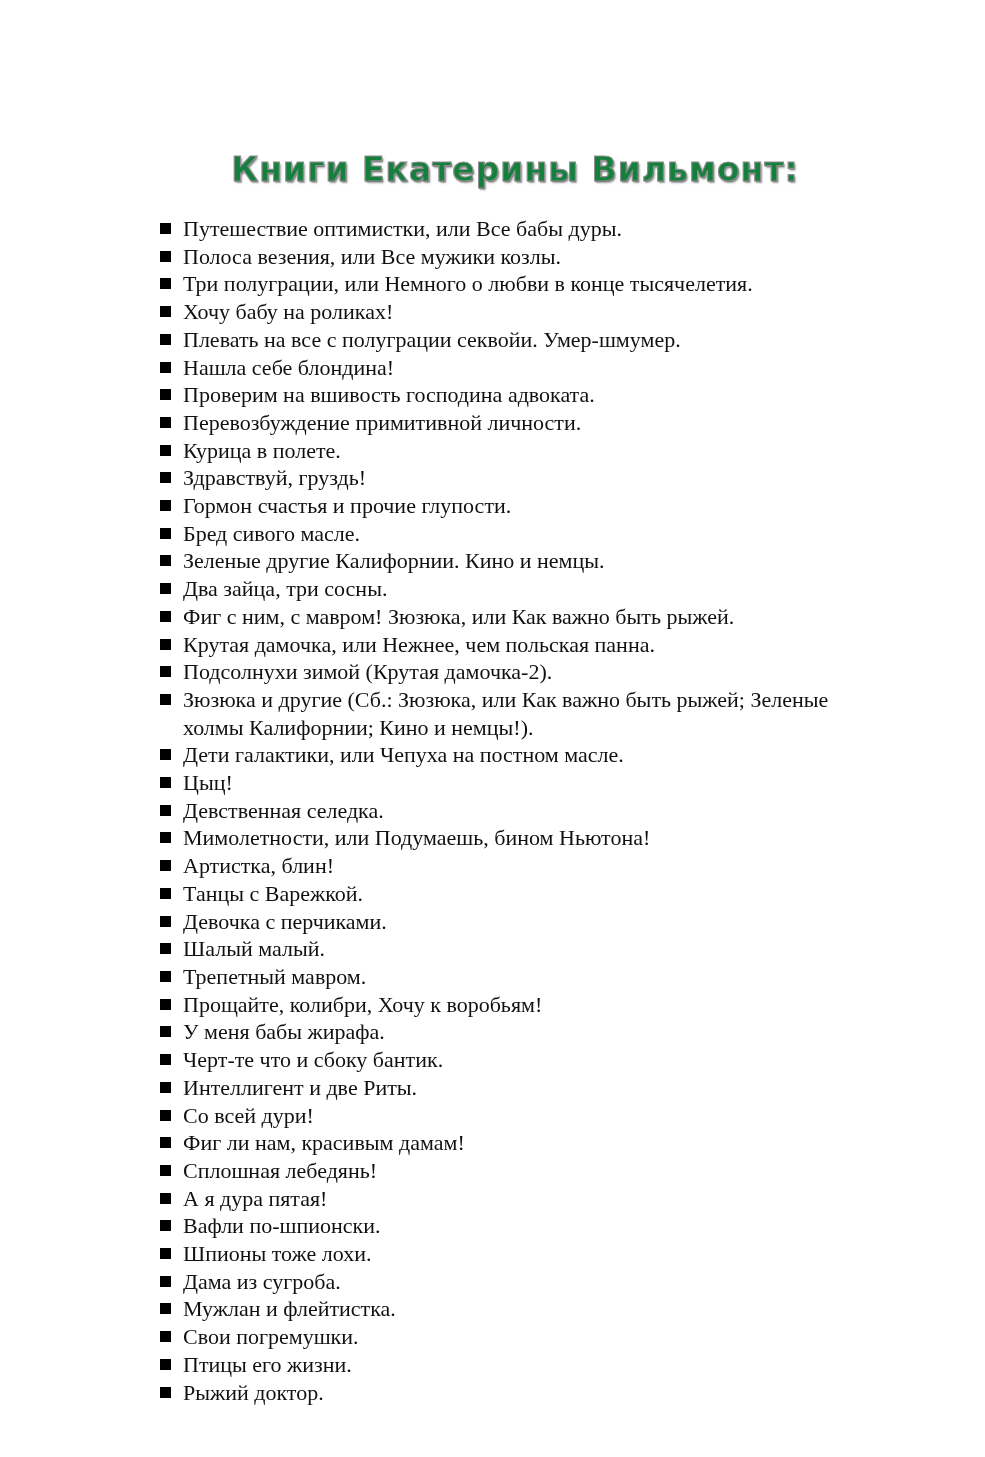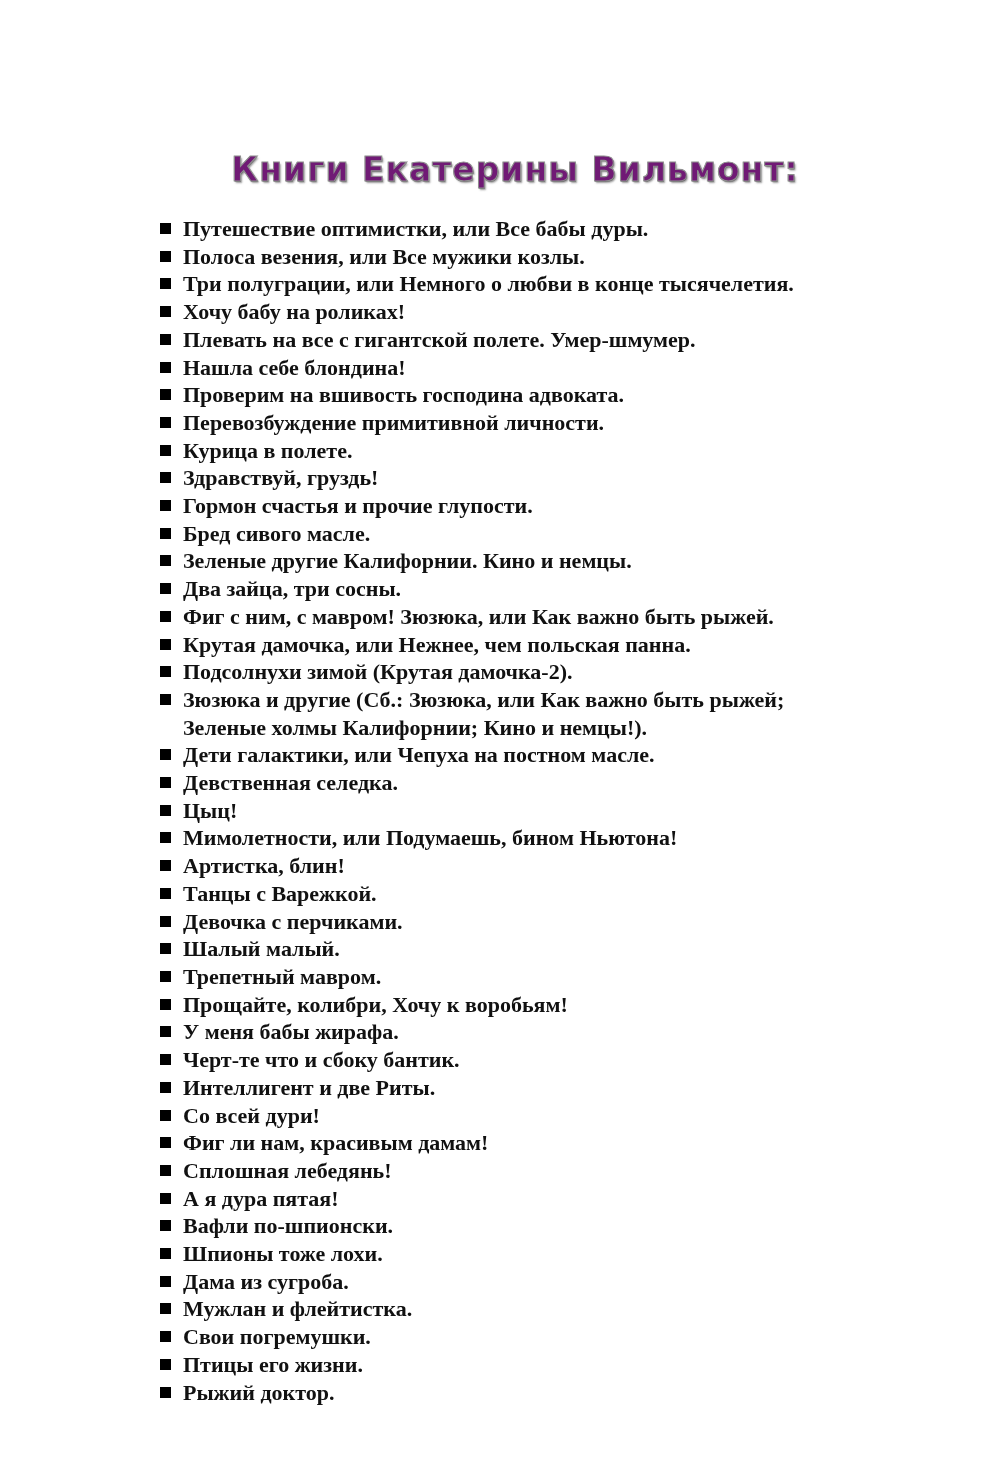--- a/index.html
+++ b/index.html
@@ -20,21 +20,21 @@
     padding: 150px 105px 0 160px;
   }
   .title {
     width: 710px;
     margin: 0 0 26px 0;
     text-align: center;
     font-family: "DejaVu Sans", "Liberation Sans", sans-serif;
     font-weight: bold;
     font-size: 33px;
     letter-spacing: 1px;
-    color: #701a75;
+    color: #15803d;
     -webkit-text-stroke: 1.1px #8f8f8f;
     text-shadow:
       1.5px 2px 2px rgba(70,70,70,0.55),
       -0.5px -0.5px 0 #c8c8c8,
       0.5px 0.5px 0 #a0a0a0;
   }
   ul.book-list {
     list-style: none;
     margin: 0;
     padding: 0;
@@ -50,50 +50,49 @@
     position: absolute;
     left: 0;
     top: 8px;
     width: 11px;
     height: 11px;
     background: #000000;
     display: inline-block;
   }
   .item-text {
     display: inline;
-    font-weight: bold;
   }
 </style>
 </head>
 <body>
 
 <div class="page">
   <h1 class="title">Книги Екатерины Вильмонт:</h1>
   <ul class="book-list">
       <li><span class="bullet"></span><span class="item-text">Путешествие оптимистки, или Все бабы дуры.</span></li>
       <li><span class="bullet"></span><span class="item-text">Полоса везения, или Все мужики козлы.</span></li>
       <li><span class="bullet"></span><span class="item-text">Три полуграции, или Немного о любви в конце тысячелетия.</span></li>
       <li><span class="bullet"></span><span class="item-text">Хочу бабу на роликах!</span></li>
-      <li><span class="bullet"></span><span class="item-text">Плевать на все с гигантской полете. Умер-шмумер.</span></li>
+      <li><span class="bullet"></span><span class="item-text">Плевать на все с полуграции секвойи. Умер-шмумер.</span></li>
       <li><span class="bullet"></span><span class="item-text">Нашла себе блондина!</span></li>
       <li><span class="bullet"></span><span class="item-text">Проверим на вшивость господина адвоката.</span></li>
       <li><span class="bullet"></span><span class="item-text">Перевозбуждение примитивной личности.</span></li>
       <li><span class="bullet"></span><span class="item-text">Курица в полете.</span></li>
       <li><span class="bullet"></span><span class="item-text">Здравствуй, груздь!</span></li>
       <li><span class="bullet"></span><span class="item-text">Гормон счастья и прочие глупости.</span></li>
       <li><span class="bullet"></span><span class="item-text">Бред сивого масле.</span></li>
       <li><span class="bullet"></span><span class="item-text">Зеленые другие Калифорнии. Кино и немцы.</span></li>
       <li><span class="bullet"></span><span class="item-text">Два зайца, три сосны.</span></li>
       <li><span class="bullet"></span><span class="item-text">Фиг с ним, с мавром! Зюзюка, или Как важно быть рыжей.</span></li>
       <li><span class="bullet"></span><span class="item-text">Крутая дамочка, или Нежнее, чем польская панна.</span></li>
       <li><span class="bullet"></span><span class="item-text">Подсолнухи зимой (Крутая дамочка-2).</span></li>
       <li><span class="bullet"></span><span class="item-text">Зюзюка и другие (Сб.: Зюзюка, или Как важно быть рыжей; Зеленые холмы Калифорнии; Кино и немцы!).</span></li>
       <li><span class="bullet"></span><span class="item-text">Дети галактики, или Чепуха на постном масле.</span></li>
+      <li><span class="bullet"></span><span class="item-text">Цыц!</span></li>
       <li><span class="bullet"></span><span class="item-text">Девственная селедка.</span></li>
-      <li><span class="bullet"></span><span class="item-text">Цыц!</span></li>
       <li><span class="bullet"></span><span class="item-text">Мимолетности, или Подумаешь, бином Ньютона!</span></li>
       <li><span class="bullet"></span><span class="item-text">Артистка, блин!</span></li>
       <li><span class="bullet"></span><span class="item-text">Танцы с Варежкой.</span></li>
       <li><span class="bullet"></span><span class="item-text">Девочка с перчиками.</span></li>
       <li><span class="bullet"></span><span class="item-text">Шалый малый.</span></li>
       <li><span class="bullet"></span><span class="item-text">Трепетный мавром.</span></li>
       <li><span class="bullet"></span><span class="item-text">Прощайте, колибри, Хочу к воробьям!</span></li>
       <li><span class="bullet"></span><span class="item-text">У меня бабы жирафа.</span></li>
       <li><span class="bullet"></span><span class="item-text">Черт-те что и сбоку бантик.</span></li>
       <li><span class="bullet"></span><span class="item-text">Интеллигент и две Риты.</span></li>

